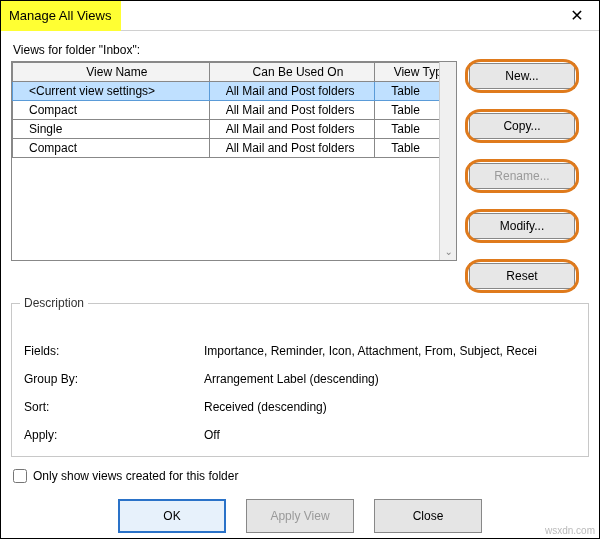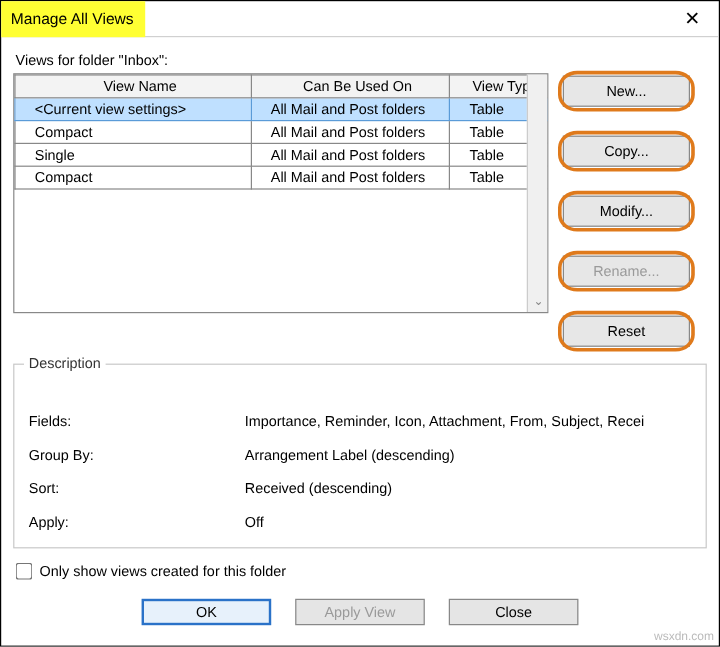--- a/index.html
+++ b/index.html
@@ -146,21 +146,21 @@
     width: 14px; height:14px; margin:0;
   }
   .bottom-btns {
     display: flex;
     gap: 20px;
     justify-content: center;
     padding: 8px 0 12px 0;
     border-top: none;
   }
   .bottom-btns button {
-    width: 108px; height: 22px;
+    width: 108px; height: 34px;
     font-family: inherit;
     font-size: 12px;
     border: 1px solid #888;
     background: #e5e5e5;
   }
   .bottom-btns button.primary {
     background: #e7f1fb;
     border: 2px solid #2a72c8;
   }
   .bottom-btns button.disabled { color: #9a9a9a; }
@@ -226,25 +226,25 @@
       <div class="sidebtns">
         <div class="sidebtn-wrap">
           <button class="sidebtn">New...</button>
           <div class="ring"></div>
         </div>
         <div class="sidebtn-wrap">
           <button class="sidebtn">Copy...</button>
           <div class="ring"></div>
         </div>
         <div class="sidebtn-wrap">
+          <button class="sidebtn disabled">Rename...</button>
+          <div class="ring"></div>
+        </div>
+        <div class="sidebtn-wrap">
           <button class="sidebtn">Modify...</button>
-          <div class="ring"></div>
-        </div>
-        <div class="sidebtn-wrap">
-          <button class="sidebtn disabled">Rename...</button>
           <div class="ring"></div>
         </div>
         <div class="sidebtn-wrap">
           <button class="sidebtn">Reset</button>
           <div class="ring"></div>
         </div>
       </div>
     </div>
 
     <div class="desc-group">

